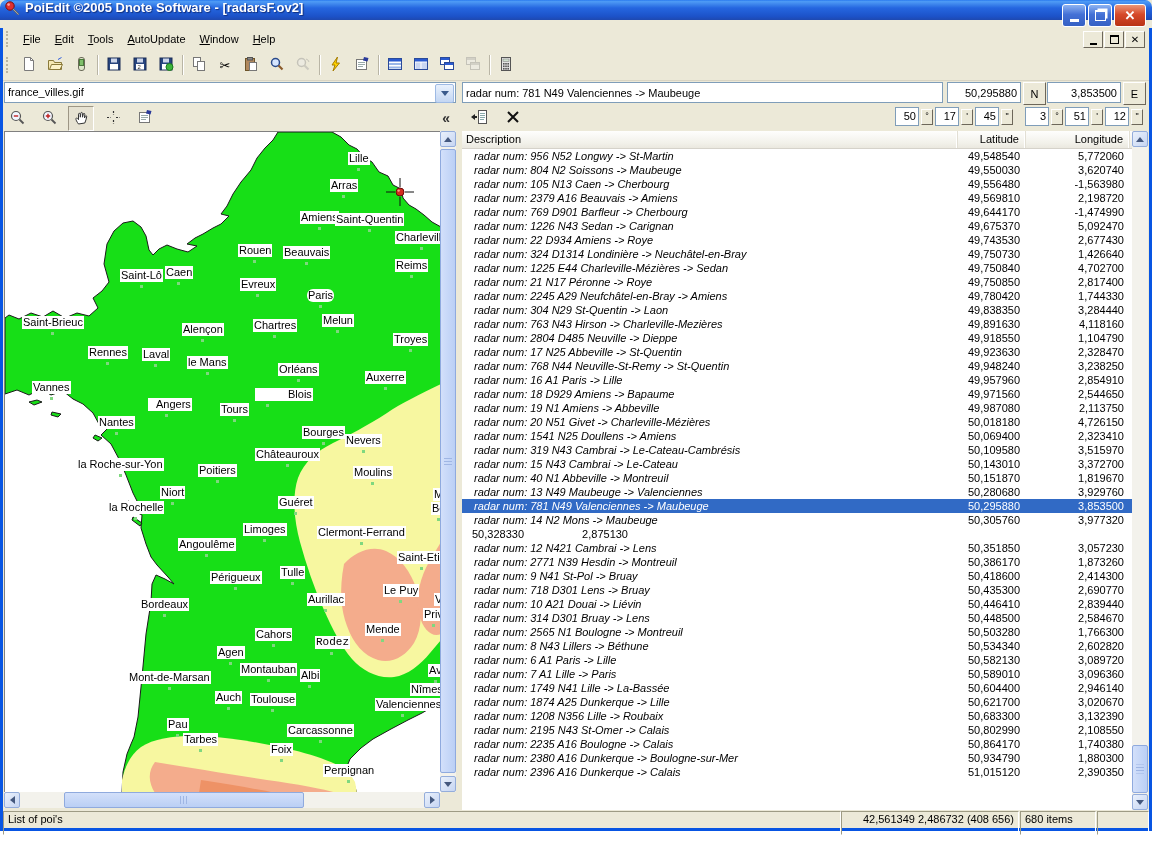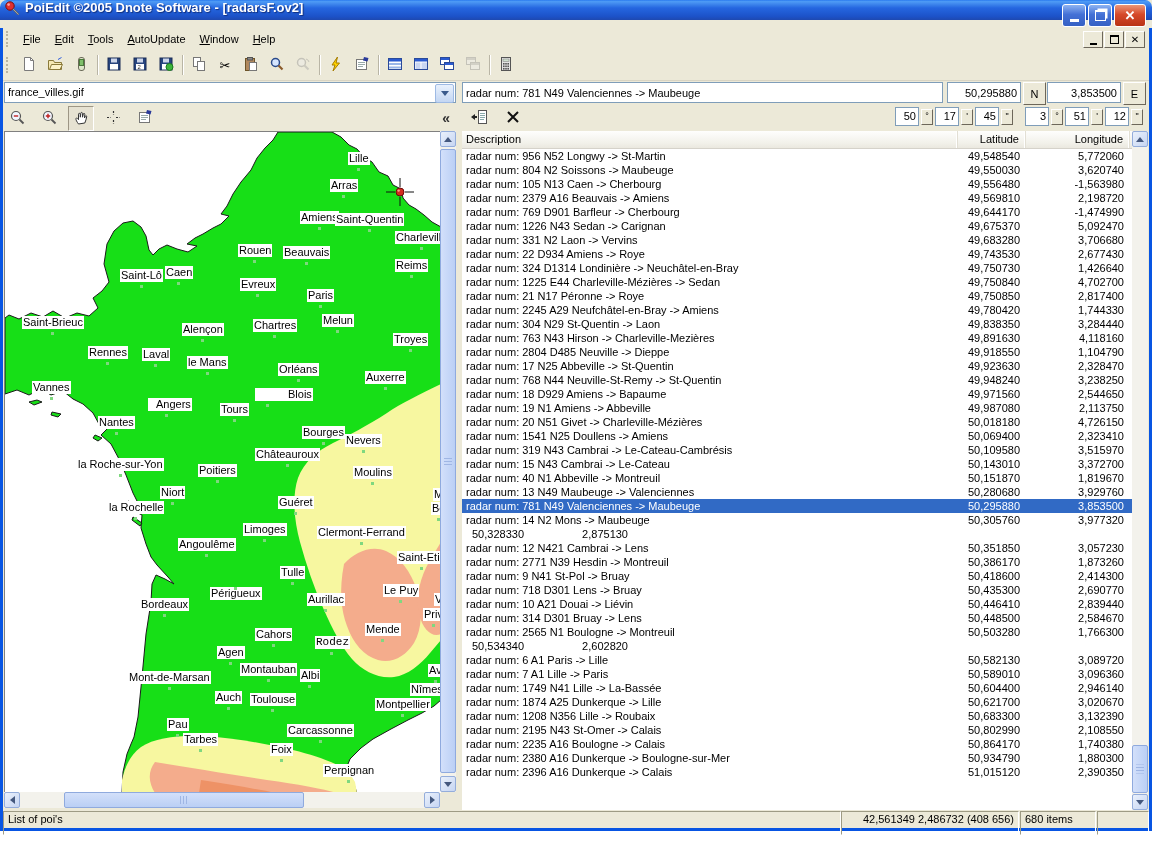--- a/index.html
+++ b/index.html
@@ -88,21 +88,21 @@
   #table{position:absolute;left:462px;top:131px;width:670px;height:679px;background:#fff;overflow:hidden;}
   #thead{display:flex;height:17px;background:linear-gradient(180deg,#FEFEFD,#F2F1EA 70%,#EAE8DF);
     border-bottom:1px solid #D5D2CA;}
   .hcell{box-sizing:border-box;border-right:1px solid #E2DFD4;box-shadow:inset -1px 0 0 #fff;
     padding:2px 6px 0 4px;white-space:nowrap;overflow:hidden;}
   .hc0{width:496px;}
   .hc1{width:68px;text-align:right;}
   .hc2{width:104px;text-align:right;}
   .trow{display:flex;height:14px;line-height:14px;white-space:nowrap;}
   .trow.sel{background:#316AC5;color:#fff;}
-  .c0{width:496px;padding-left:4px;overflow:hidden;box-sizing:border-box;}
+  .c0{width:496px;padding-left:12px;overflow:hidden;box-sizing:border-box;font-style:italic;}
   .c1{width:68px;text-align:right;padding-right:6px;box-sizing:border-box;}
   .c2{width:104px;text-align:right;padding-right:6px;box-sizing:border-box;}
   
   #statusbar{position:absolute;left:3px;top:810px;width:1146px;height:18px;background:#ECE9D8;display:flex;}
   .spanel{box-sizing:border-box;border:1px solid;border-color:#9E9B84 #fff #fff #9E9B84;height:24px;margin-top:1px;
     padding:1px 4px 0 4px;white-space:nowrap;overflow:hidden;}
   .sp0{width:838px;}
   .sp1{width:178px;text-align:right;}
   .sp2{width:76px;margin-left:1px;}
   .sp3{flex:1;margin-left:1px;}
@@ -420,21 +420,21 @@
         <div class="mlabel" style="left: 278px; top: 114px;">Beauvais</div>
         <i class="mdot" style="left: 299.5px; top: 130px;"></i>
         <div class="mlabel" style="left: 390px; top: 127px;">Reims</div>
         <i class="mdot" style="left: 404.5px; top: 143px;"></i>
         <div class="mlabel" style="left: 160px; top: 134px;">Caen</div>
         <i class="mdot" style="left: 172px; top: 150px;"></i>
         <div class="mlabel" style="left: 115px; top: 137px;">Saint-Lô</div>
         <i class="mdot" style="left: 134.5px; top: 153px;"></i>
         <div class="mlabel" style="left: 235px; top: 146px;">Evreux</div>
         <i class="mdot" style="left: 251px; top: 162px;"></i>
-        <div class="mlabel" style="left: 302px; top: 157px;">Paris</div>
+        <div class="mlabel" style="left: 302px; top: 157px; border-radius: 6px;">Paris</div>
         <i class="mdot" style="left: 313.5px; top: 173px;"></i>
         <div class="mlabel" style="left: 17px; top: 184px;">Saint-Brieuc</div>
         <i class="mdot" style="left: 46px; top: 200px;"></i>
         <div class="mlabel" style="left: 317px; top: 182px;">Melun</div>
         <i class="mdot" style="left: 331px; top: 198px;"></i>
         <div class="mlabel" style="left: 248px; top: 187px;">Chartres</div>
         <i class="mdot" style="left: 268px; top: 203px;"></i>
         <div class="mlabel" style="left: 177px; top: 191px;">Alençon</div>
         <i class="mdot" style="left: 196px; top: 207px;"></i>
         <div class="mlabel" style="left: 388px; top: 201px;">Troyes</div>
@@ -484,21 +484,21 @@
         <div class="mlabel" style="left: 238px; top: 391px;">Limoges</div>
         <i class="mdot" style="left: 258px; top: 407px;"></i>
         <div class="mlabel" style="left: 312px; top: 394px;">Clermont-Ferrand</div>
         <i class="mdot" style="left: 354.5px; top: 410px;"></i>
         <div class="mlabel" style="left: 173px; top: 406px;">Angoulême</div>
         <i class="mdot" style="left: 200px; top: 422px;"></i>
         <div class="mlabel" style="left: 392px; top: 419px;">Saint-Etie</div>
         <i class="mdot" style="left: 415px; top: 435px;"></i>
         <div class="mlabel" style="left: 275px; top: 434px;">Tulle</div>
         <i class="mdot" style="left: 285.5px; top: 450px;"></i>
-        <div class="mlabel" style="left: 205px; top: 439px; margin-top: 16px;">Périgueux</div>
+        <div class="mlabel" style="left: 205px; top: 439px;">Périgueux</div>
         <i class="mdot" style="left: 229px; top: 455px;"></i>
         <div class="mlabel" style="left: 378px; top: 452px;">Le Puy</div>
         <i class="mdot" style="left: 394px; top: 468px;"></i>
         <div class="mlabel" style="left: 429px; top: 461px;">V</div>
         <i class="mdot" style="left: 431.5px; top: 477px;"></i>
         <div class="mlabel" style="left: 302px; top: 461px;">Aurillac</div>
         <i class="mdot" style="left: 319px; top: 477px;"></i>
         <div class="mlabel" style="left: 135px; top: 466px;">Bordeaux</div>
         <i class="mdot" style="left: 157.5px; top: 482px;"></i>
         <div class="mlabel" style="left: 418px; top: 476px;">Priv</div>
@@ -518,21 +518,21 @@
         <div class="mlabel" style="left: 295px; top: 537px;">Albi</div>
         <i class="mdot" style="left: 303px; top: 553px;"></i>
         <div class="mlabel" style="left: 123px; top: 539px;">Mont-de-Marsan</div>
         <i class="mdot" style="left: 162.5px; top: 555px;"></i>
         <div class="mlabel" style="left: 405px; top: 551px;">Nîmes</div>
         <i class="mdot" style="left: 420px; top: 567px;"></i>
         <div class="mlabel" style="left: 210px; top: 559px;">Auch</div>
         <i class="mdot" style="left: 221.5px; top: 575px;"></i>
         <div class="mlabel" style="left: 245px; top: 561px;">Toulouse</div>
         <i class="mdot" style="left: 266px; top: 577px;"></i>
-        <div class="mlabel" style="left: 370px; top: 566px;">Montpellier</div>
+        <div class="mlabel" style="left: 370px; top: 566px;">Valenciennes</div>
         <i class="mdot" style="left: 396px; top: 582px;"></i>
         <div class="mlabel" style="left: 162px; top: 586px;">Pau</div>
         <i class="mdot" style="left: 171px; top: 602px;"></i>
         <div class="mlabel" style="left: 282px; top: 592px;">Carcassonne</div>
         <i class="mdot" style="left: 313.5px; top: 608px;"></i>
         <div class="mlabel" style="left: 178px; top: 601px;">Tarbes</div>
         <i class="mdot" style="left: 193.5px; top: 617px;"></i>
         <div class="mlabel" style="left: 265px; top: 611px;">Foix</div>
         <i class="mdot" style="left: 274.5px; top: 627px;"></i>
         <div class="mlabel" style="left: 318px; top: 632px;">Perpignan</div>
@@ -598,25 +598,20 @@
           <span class="c0">radar num: 769 D901 Barfleur -&gt; Cherbourg</span>
           <span class="c1">49,644170</span>
           <span class="c2">-1,474990</span>
         </div>
         <div class="trow">
           <span class="c0">radar num: 1226 N43 Sedan -&gt; Carignan</span>
           <span class="c1">49,675370</span>
           <span class="c2">5,092470</span>
         </div>
         <div class="trow">
-          <span class="c0">radar num: 331 N2 Laon -&gt; Vervins</span>
-          <span class="c1">49,683280</span>
-          <span class="c2">3,706680</span>
-        </div>
-        <div class="trow">
           <span class="c0">radar num: 22 D934 Amiens -&gt; Roye</span>
           <span class="c1">49,743530</span>
           <span class="c2">2,677430</span>
         </div>
         <div class="trow">
           <span class="c0">radar num: 324 D1314 Londinière -&gt; Neuchâtel-en-Bray</span>
           <span class="c1">49,750730</span>
           <span class="c2">1,426640</span>
         </div>
         <div class="trow">
@@ -651,20 +646,25 @@
         </div>
         <div class="trow">
           <span class="c0">radar num: 17 N25 Abbeville -&gt; St-Quentin</span>
           <span class="c1">49,923630</span>
           <span class="c2">2,328470</span>
         </div>
         <div class="trow">
           <span class="c0">radar num: 768 N44 Neuville-St-Remy -&gt; St-Quentin</span>
           <span class="c1">49,948240</span>
           <span class="c2">3,238250</span>
+        </div>
+        <div class="trow">
+          <span class="c0">radar num: 16 A1 Paris -&gt; Lille</span>
+          <span class="c1">49,957960</span>
+          <span class="c2">2,854910</span>
         </div>
         <div class="trow">
           <span class="c0">radar num: 18 D929 Amiens -&gt; Bapaume</span>
           <span class="c1">49,971560</span>
           <span class="c2">2,544650</span>
         </div>
         <div class="trow">
           <span class="c0">radar num: 19 N1 Amiens -&gt; Abbeville</span>
           <span class="c1">49,987080</span>
           <span class="c2">2,113750</span>
@@ -742,20 +742,21 @@
           <span class="c0">radar num: 314 D301 Bruay -&gt; Lens</span>
           <span class="c1">50,448500</span>
           <span class="c2">2,584670</span>
         </div>
         <div class="trow">
           <span class="c0">radar num: 2565 N1 Boulogne -&gt; Montreuil</span>
           <span class="c1">50,503280</span>
           <span class="c2">1,766300</span>
         </div>
         <div class="trow">
+          <span class="c0">radar num: 8 N43 Lillers -&gt; Béthune</span>
           <span class="c1">50,534340</span>
           <span class="c2">2,602820</span>
         </div>
         <div class="trow">
           <span class="c0">radar num: 6 A1 Paris -&gt; Lille</span>
           <span class="c1">50,582130</span>
           <span class="c2">3,089720</span>
         </div>
         <div class="trow">
           <span class="c0">radar num: 7 A1 Lille -&gt; Paris</span>

